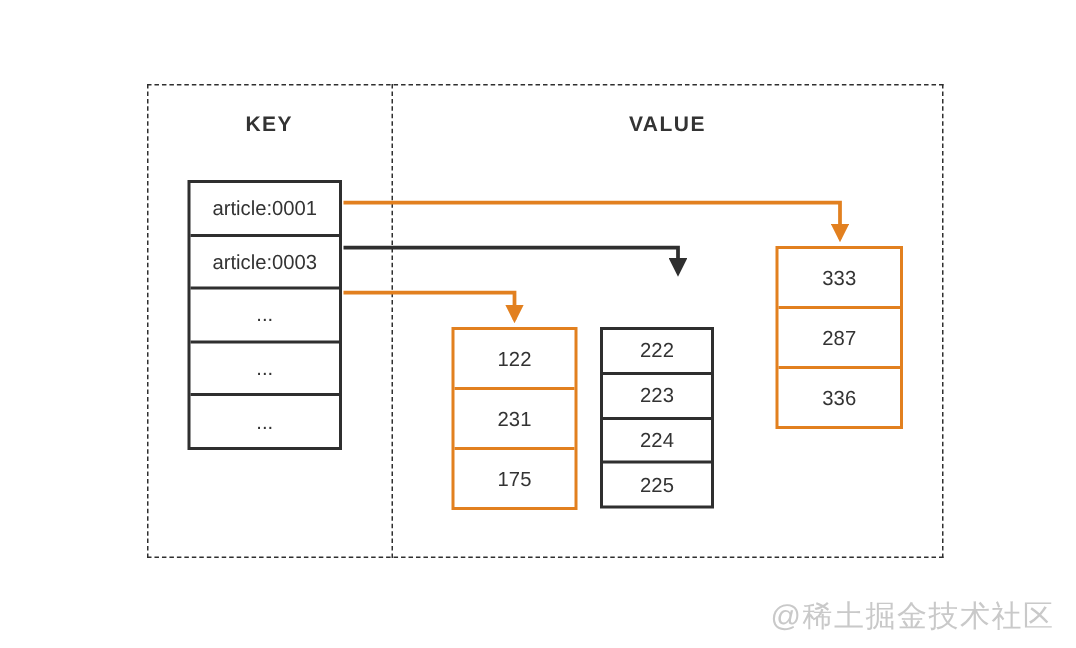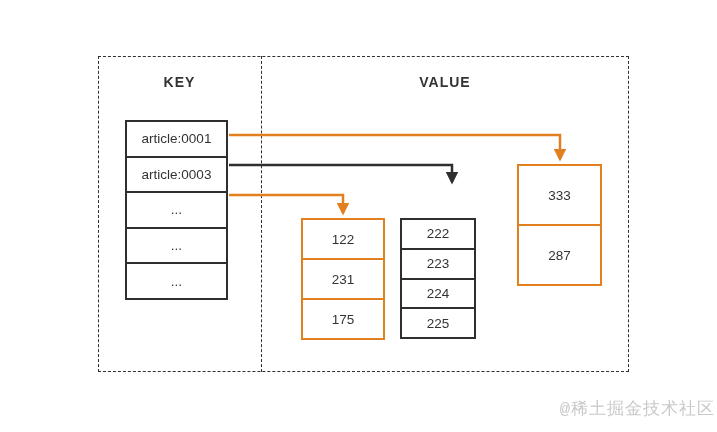--- a/index.html
+++ b/index.html
@@ -79,26 +79,25 @@
     fill: none;
     stroke-width: 2.5px;
   }
   .arrow.orange { stroke: var(--orange, #e2801f); }
   .arrow.dark   { stroke: var(--dark, #2f2f2f); }
   .head-orange  { fill: var(--orange, #e2801f); }
   .head-dark    { fill: var(--dark, #2f2f2f); }
 
   .watermark {
     position: absolute;
-    right: 2px;
+    right: 14px;
     top: 397px;
-    font-size: 17px;
+    font-size: 20px;
     color: var(--watermark, #c9c9c9);
     letter-spacing: 1px;
-    font-family: Liberation Mono, monospace;
   }
 </style>
 </head>
 <body>
 
 <div class="canvas">
 
   <div class="outer-box"></div>
   <div class="divider"></div>
 
@@ -122,20 +121,21 @@
   <div class="box-table dark-border value-table-2">
     <div class="row">222</div>
     <div class="row">223</div>
     <div class="row">224</div>
     <div class="row">225</div>
   </div>
 
   <div class="box-table orange-border value-table-3">
     <div class="row">333</div>
     <div class="row">287</div>
+    <div class="row">336</div>
   </div>
 
   <svg class="arrows-layer" width="717" height="432" viewBox="0 0 717 432" xmlns="http://www.w3.org/2000/svg">
     <defs>
       <marker id="ah-orange" viewBox="0 0 10 10" refX="8" refY="5" markerWidth="5" markerHeight="5" orient="auto">
         <path d="M0,0 L10,5 L0,10 Z" class="head-orange"></path>
       </marker>
       <marker id="ah-dark" viewBox="0 0 10 10" refX="8" refY="5" markerWidth="5" markerHeight="5" orient="auto">
         <path d="M0,0 L10,5 L0,10 Z" class="head-dark"></path>
       </marker>

